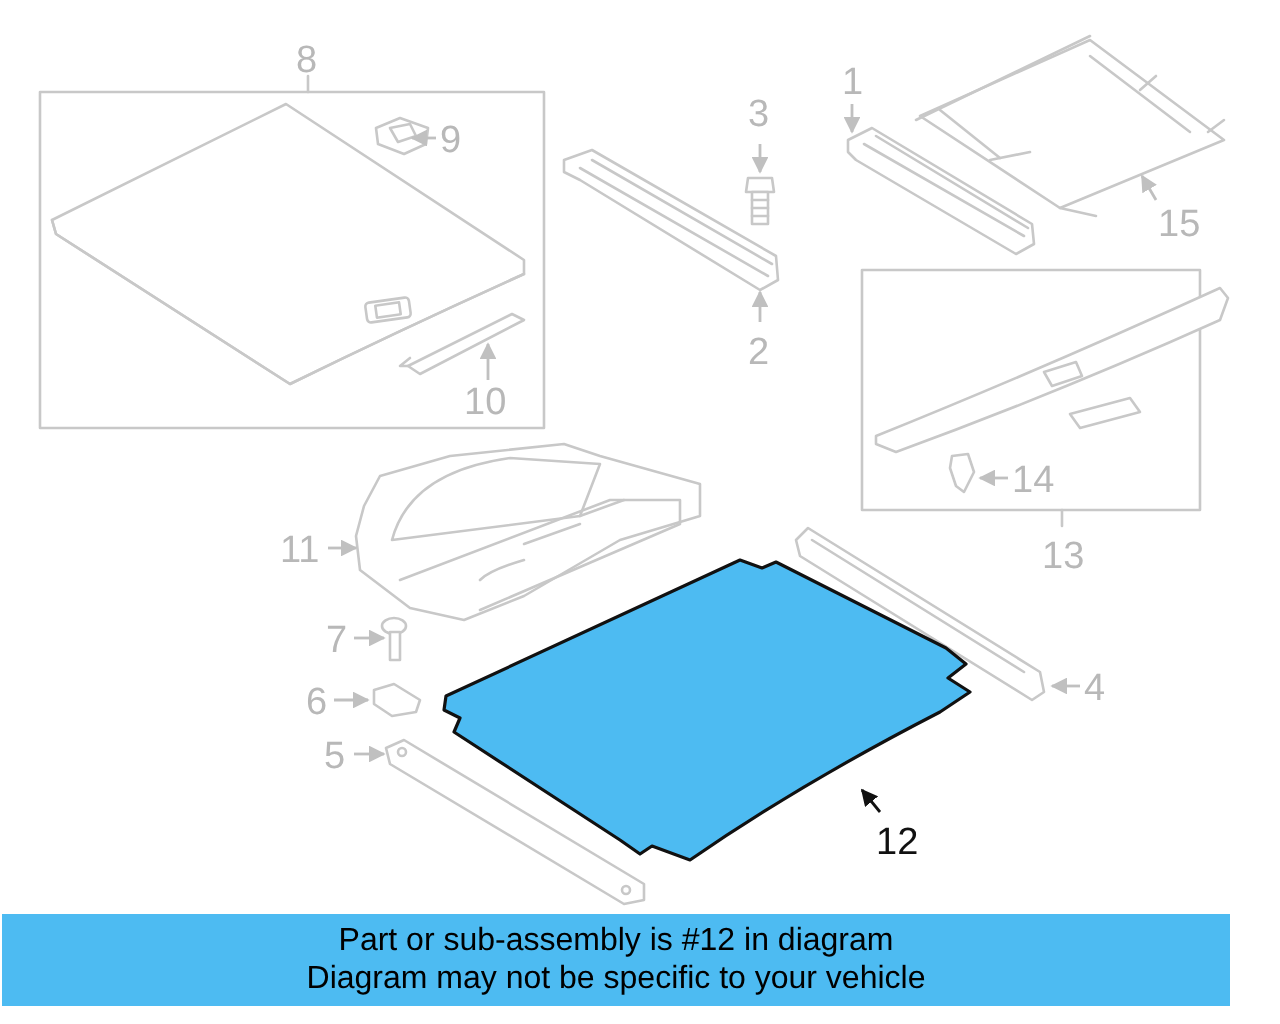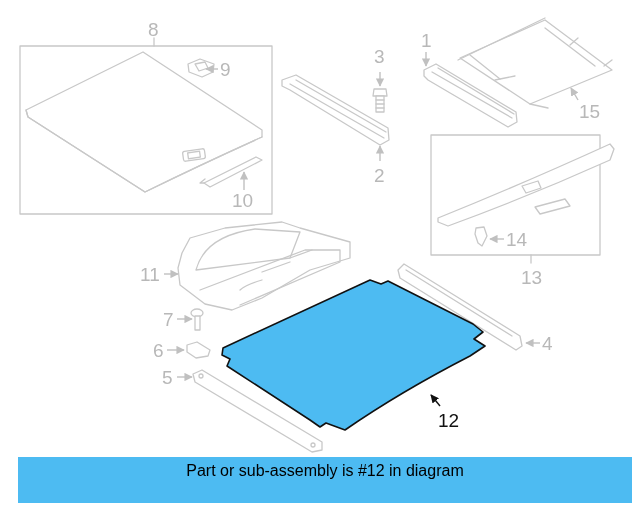--- a/index.html
+++ b/index.html
@@ -5,21 +5,21 @@
   html, body { margin: 0; padding: 0; background: #ffffff; }
   body { width: 640px; height: 512px; position: relative; overflow: hidden;
          font-family: "Liberation Sans", sans-serif; }
   #diagram { position: absolute; left: 0; top: 0; width: 640px; height: 512px; }
   .ln { fill: none; stroke: #c8c8c8; stroke-width: 1.3; stroke-linejoin: round; stroke-linecap: round; }
   .lnf { fill: #ffffff; stroke: #c8c8c8; stroke-width: 1.3; stroke-linejoin: round; }
   .lbl { font-family: "Liberation Sans", sans-serif; font-size: 19px; fill: #b8b8b8; }
   .lbl-hl { font-family: "Liberation Sans", sans-serif; font-size: 19px; fill: #111111; }
   .arrow { stroke: #c0c0c0; stroke-width: 1.4; fill: none; }
   .arrow-head { fill: #c0c0c0; }
-  #caption-bar { position: absolute; left: 18px; top: 457px; width: 614px; height: 46px;
+  #caption-bar { position: absolute; left: 1px; top: 457px; width: 614px; height: 46px;
                  background: #4dbbf2; text-align: center; color: #000000;
                  font-family: "Liberation Sans", sans-serif; font-size: 16px; line-height: 19px;
                  padding-top: 4px; box-sizing: border-box; }
   #caption-bar div { white-space: nowrap; }
 </style>
 </head>
 <body>
 
 <svg id="diagram" viewBox="0 0 640 512" xmlns="http://www.w3.org/2000/svg">
   <defs>
@@ -149,13 +149,14 @@
   <text class="lbl" x="140" y="281">11</text>
   <text class="lbl" x="163" y="326">7</text>
   <text class="lbl" x="153" y="357">6</text>
   <text class="lbl" x="162" y="384">5</text>
   <text class="lbl" x="542" y="350">4</text>
   <text class="lbl-hl" x="438" y="427">12</text>
 </svg>
 
 <div id="caption-bar">
   <div>Part or sub-assembly is #12 in diagram</div>
+  <div>Diagram may not be specific to your vehicle</div>
 </div>
 
 </body></html>

